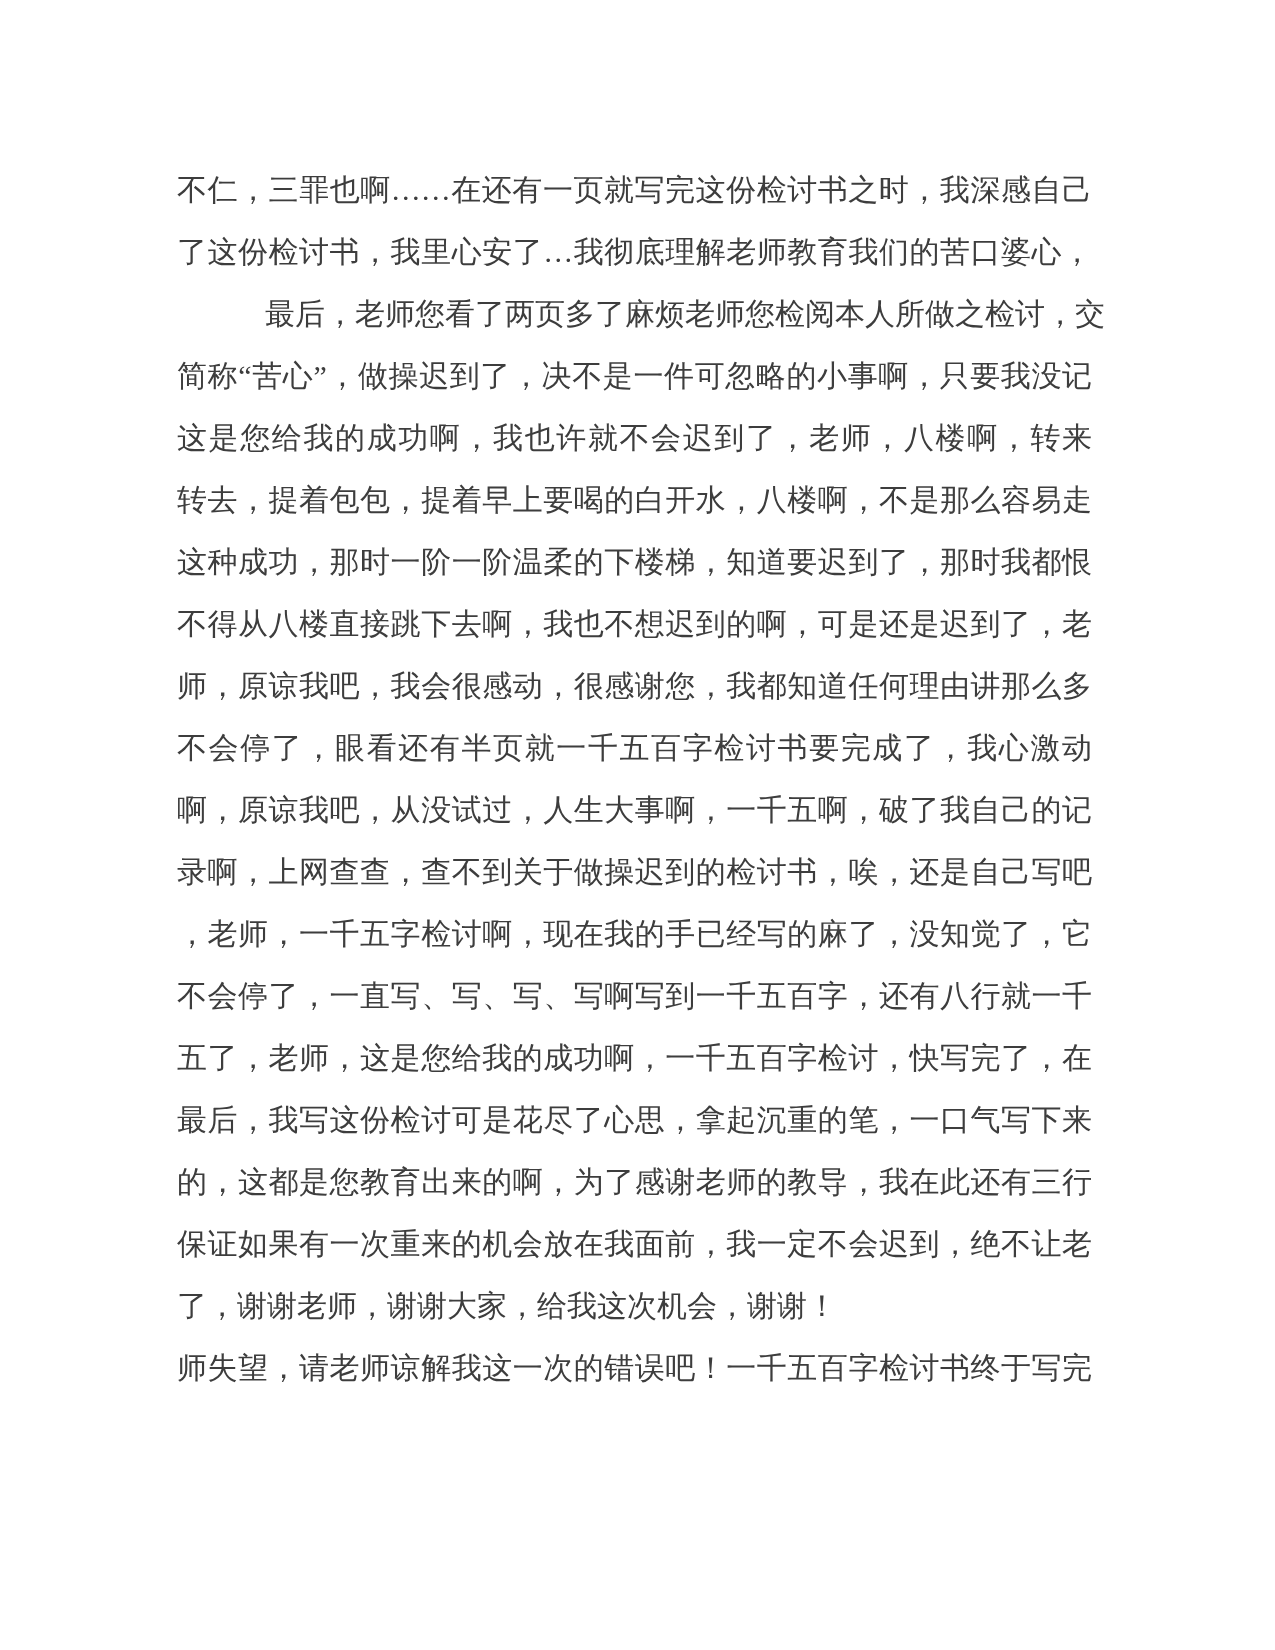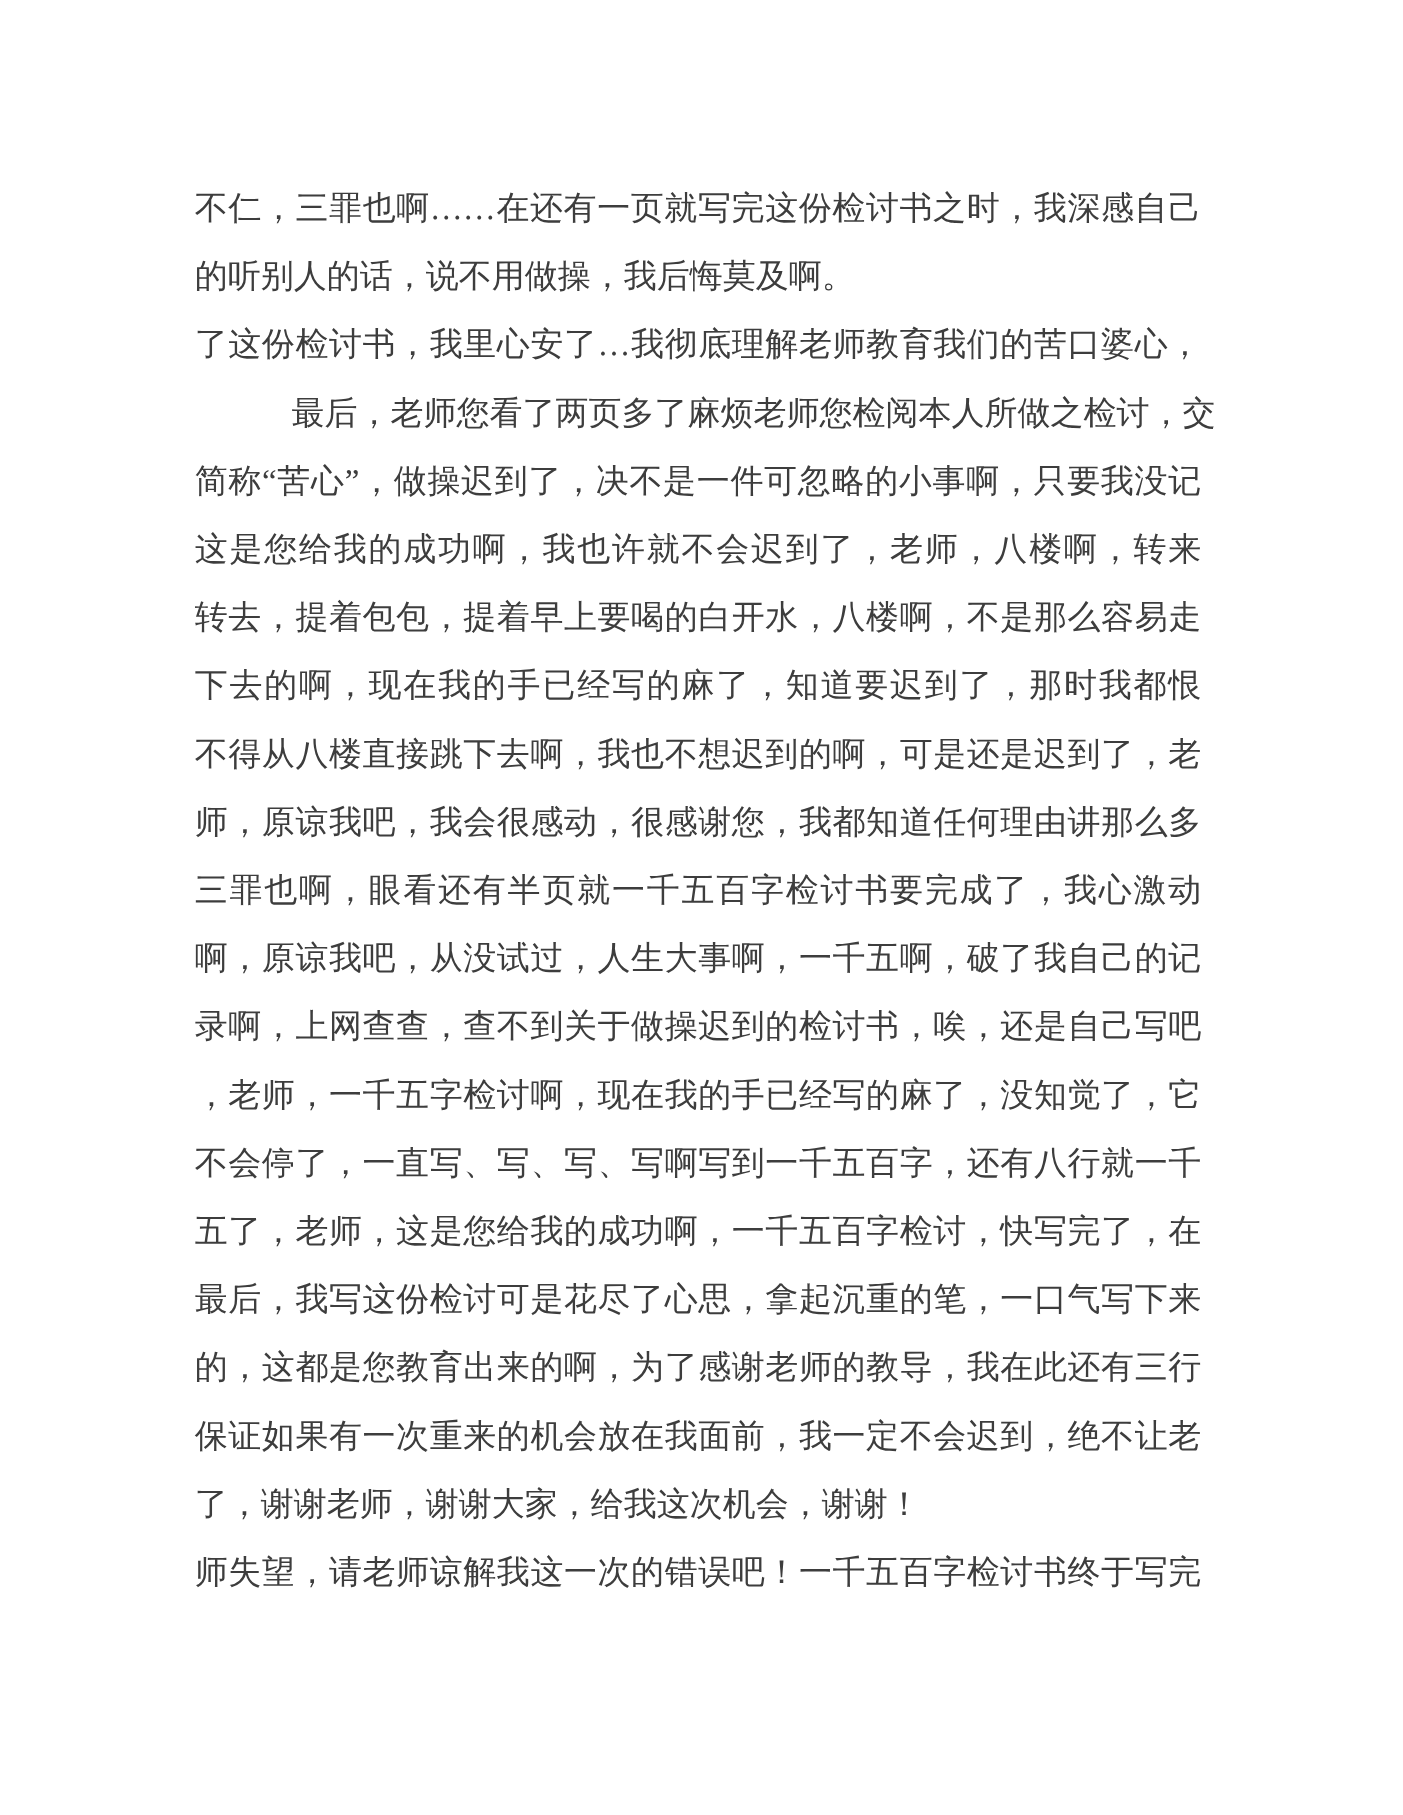--- a/index.html
+++ b/index.html
@@ -44,32 +44,31 @@
     text-align-last: left;
   }
 </style>
 </head>
 <body>
 
 <div class="page">
   <div class="text-block" id="doc">
       <div class="paragraph">
         <div class="line">不仁，三罪也啊……在还有一页就写完这份检讨书之时，我深感自己</div>
-        <div class="line last">的听别人的话，说不用做操，我后悔莫及啊。</div>
       </div>
       <div class="paragraph">
         <div class="line">了这份检讨书，我里心安了…我彻底理解老师教育我们的苦口婆心，</div>
         <div class="line" style="padding-left: 88px;">最后，老师您看了两页多了麻烦老师您检阅本人所做之检讨，交</div>
         <div class="line">简称“苦心”，做操迟到了，决不是一件可忽略的小事啊，只要我没记</div>
         <div class="line">这是您给我的成功啊，我也许就不会迟到了，老师，八楼啊，转来</div>
         <div class="line">转去，提着包包，提着早上要喝的白开水，八楼啊，不是那么容易走</div>
-        <div class="line">下去的啊，现在我的手已经写的麻了，知道要迟到了，那时我都恨</div>
+        <div class="line">这种成功，那时一阶一阶温柔的下楼梯，知道要迟到了，那时我都恨</div>
         <div class="line">不得从八楼直接跳下去啊，我也不想迟到的啊，可是还是迟到了，老</div>
         <div class="line">师，原谅我吧，我会很感动，很感谢您，我都知道任何理由讲那么多</div>
-        <div class="line">三罪也啊，眼看还有半页就一千五百字检讨书要完成了，我心激动</div>
+        <div class="line">不会停了，眼看还有半页就一千五百字检讨书要完成了，我心激动</div>
         <div class="line">啊，原谅我吧，从没试过，人生大事啊，一千五啊，破了我自己的记</div>
         <div class="line">录啊，上网查查，查不到关于做操迟到的检讨书，唉，还是自己写吧</div>
         <div class="line">，老师，一千五字检讨啊，现在我的手已经写的麻了，没知觉了，它</div>
         <div class="line">不会停了，一直写、写、写、写啊写到一千五百字，还有八行就一千</div>
         <div class="line">五了，老师，这是您给我的成功啊，一千五百字检讨，快写完了，在</div>
         <div class="line">最后，我写这份检讨可是花尽了心思，拿起沉重的笔，一口气写下来</div>
         <div class="line">的，这都是您教育出来的啊，为了感谢老师的教导，我在此还有三行</div>
         <div class="line">保证如果有一次重来的机会放在我面前，我一定不会迟到，绝不让老</div>
         <div class="line last">了，谢谢老师，谢谢大家，给我这次机会，谢谢！</div>
         <div class="line">师失望，请老师谅解我这一次的错误吧！一千五百字检讨书终于写完</div>

